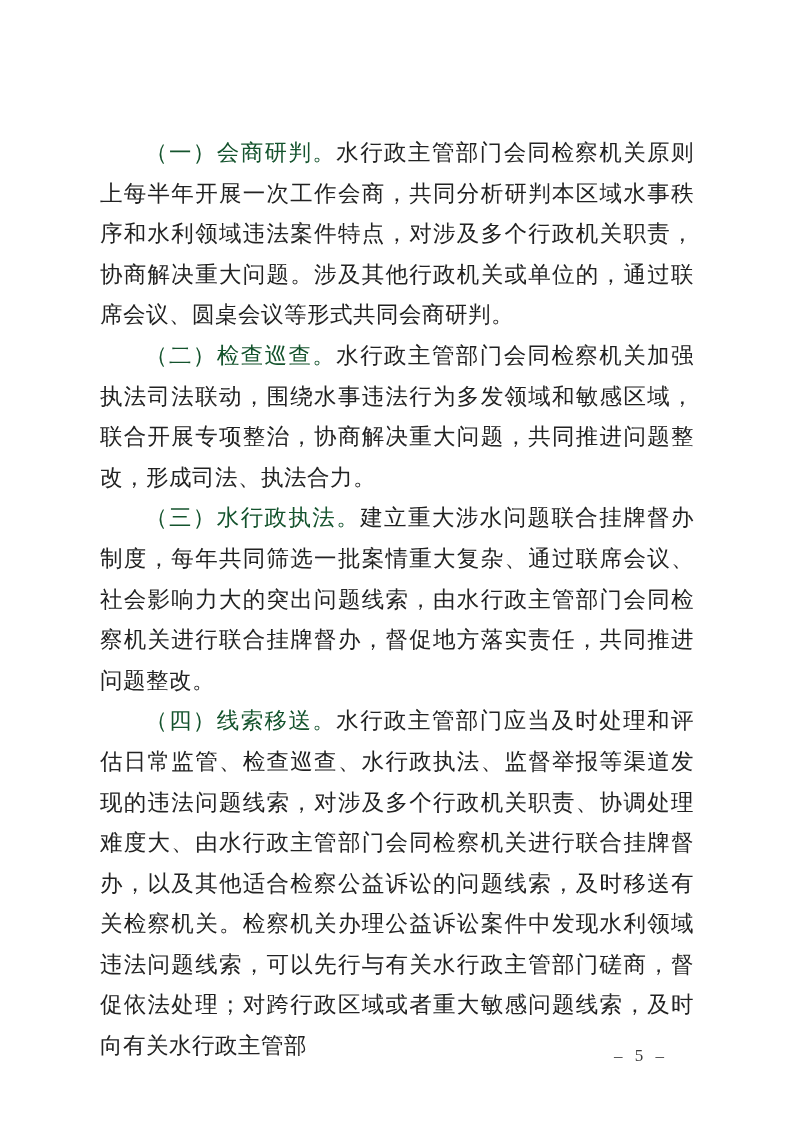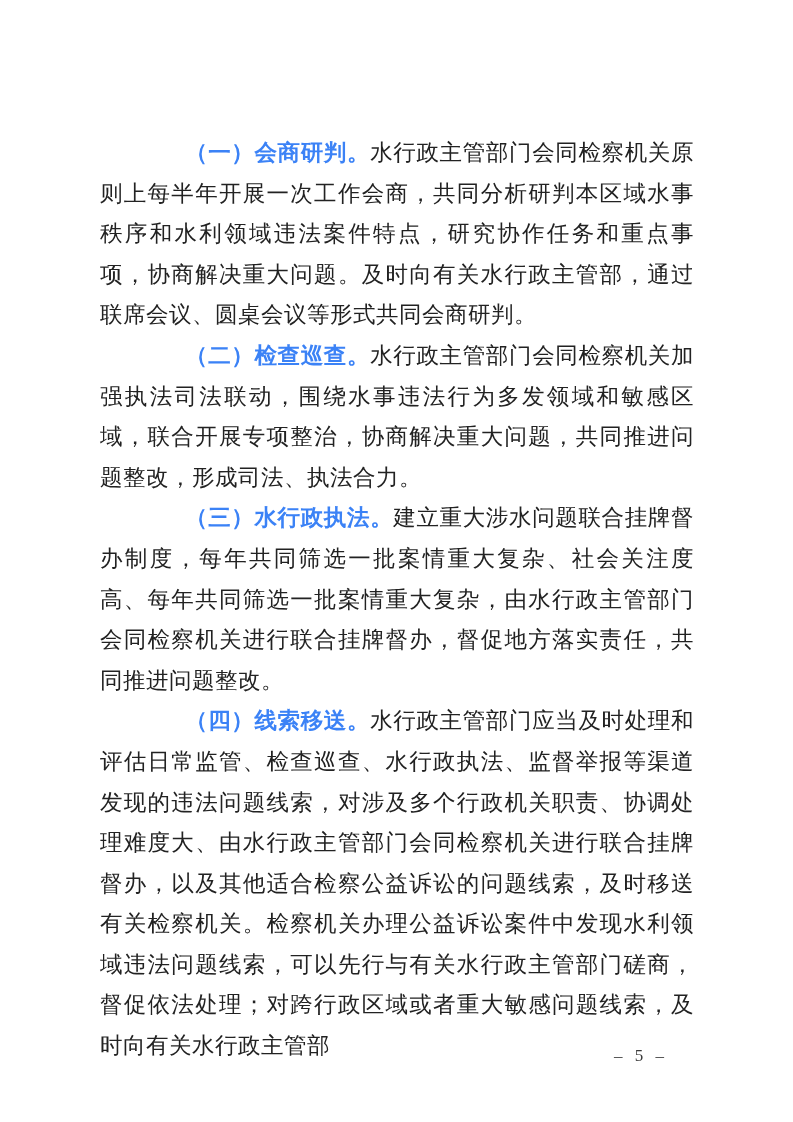--- a/index.html
+++ b/index.html
@@ -24,23 +24,22 @@
   .para {
     margin: 0;
     font-size: 22.5px;
     line-height: 40.6px;
     color: #222222;
     text-align: justify;
     text-indent: 45px;
     letter-spacing: 0.5px;
   }
   .para-heading {
-    font-weight: 700;
-    color: #3b82f6;
-    margin-left: 40px;
+    font-weight: 400;
+    color: #14532d;
   }
   .para-body {
     font-weight: 400;
   }
   .page-number {
     position: absolute;
     left: 603px;
     top: 1046px;
     width: 76px;
     text-align: center;
@@ -48,23 +47,23 @@
     letter-spacing: 4px;
     color: #3a3a3a;
     font-family: "Liberation Serif", serif;
   }
 </style>
 </head>
 <body>
 
 <div class="page">
   <div class="content">
-    <p class="para"><span class="para-heading">（一）会商研判。</span><span class="para-body">水行政主管部门会同检察机关原则上每半年开展一次工作会商，共同分析研判本区域水事秩序和水利领域违法案件特点，研究协作任务和重点事项，协商解决重大问题。及时向有关水行政主管部，通过联席会议、圆桌会议等形式共同会商研判。</span></p>
+    <p class="para"><span class="para-heading">（一）会商研判。</span><span class="para-body">水行政主管部门会同检察机关原则上每半年开展一次工作会商，共同分析研判本区域水事秩序和水利领域违法案件特点，对涉及多个行政机关职责，协商解决重大问题。涉及其他行政机关或单位的，通过联席会议、圆桌会议等形式共同会商研判。</span></p>
 
     <p class="para"><span class="para-heading">（二）检查巡查。</span><span class="para-body">水行政主管部门会同检察机关加强执法司法联动，围绕水事违法行为多发领域和敏感区域，联合开展专项整治，协商解决重大问题，共同推进问题整改，形成司法、执法合力。</span></p>
 
-    <p class="para"><span class="para-heading">（三）水行政执法。</span><span class="para-body">建立重大涉水问题联合挂牌督办制度，每年共同筛选一批案情重大复杂、社会关注度高、每年共同筛选一批案情重大复杂，由水行政主管部门会同检察机关进行联合挂牌督办，督促地方落实责任，共同推进问题整改。</span></p>
+    <p class="para"><span class="para-heading">（三）水行政执法。</span><span class="para-body">建立重大涉水问题联合挂牌督办制度，每年共同筛选一批案情重大复杂、通过联席会议、社会影响力大的突出问题线索，由水行政主管部门会同检察机关进行联合挂牌督办，督促地方落实责任，共同推进问题整改。</span></p>
 
     <p class="para"><span class="para-heading">（四）线索移送。</span><span class="para-body">水行政主管部门应当及时处理和评估日常监管、检查巡查、水行政执法、监督举报等渠道发现的违法问题线索，对涉及多个行政机关职责、协调处理难度大、由水行政主管部门会同检察机关进行联合挂牌督办，以及其他适合检察公益诉讼的问题线索，及时移送有关检察机关。检察机关办理公益诉讼案件中发现水利领域违法问题线索，可以先行与有关水行政主管部门磋商，督促依法处理；对跨行政区域或者重大敏感问题线索，及时向有关水行政主管部</span></p>
   </div>
 
   <div class="page-number">– 5 –</div>
 </div>
 
 </body></html>

